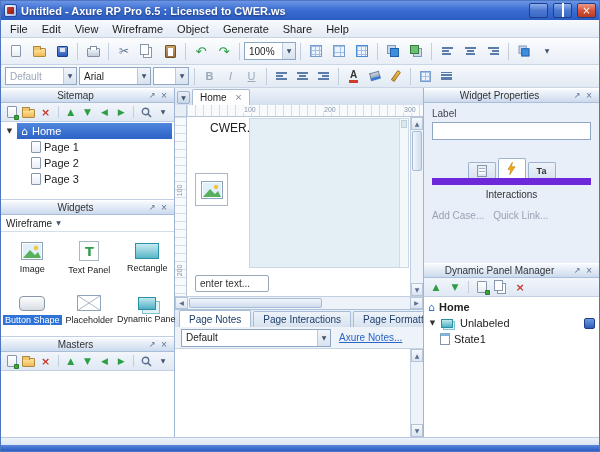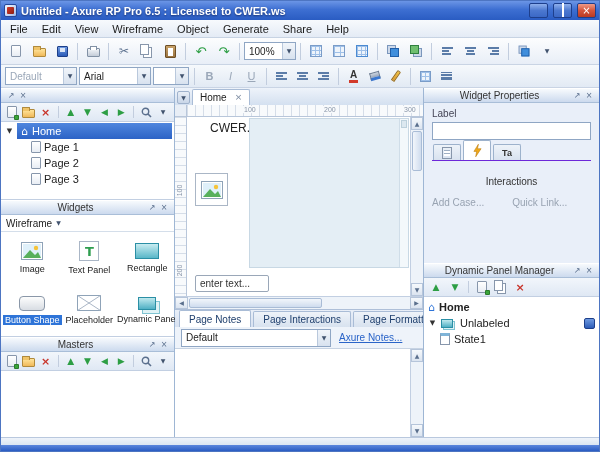--- a/index.html
+++ b/index.html
@@ -125,27 +125,27 @@
 .ptab.active{background:#fff;height:17px}
 .notes-controls{height:22px;flex:0 0 22px;background:#eef3fa;border-bottom:1px solid #c7d3e3;display:flex;align-items:center;padding:0 6px;gap:8px}
 .link{color:#2a64c8;font-size:10px;text-decoration:underline;white-space:nowrap}
 .notes-area{flex:1;background:#fff;display:flex;min-height:0}
 .notes-text{flex:1}
 
 
 .wp-body{flex:0 0 160px;padding:5px 8px 0;display:flex;flex-direction:column}
 .wp-caption{font-size:10px;color:#445;margin-bottom:3px}
 .wp-input{height:18px;border:1px solid #8fa6c4;background:#fff;width:100%;font-size:10px;padding:0 3px;font-family:"Liberation Sans",sans-serif}
-.wp-tabs{margin-top:0;display:flex;align-items:flex-end;border-bottom:1px solid #6d28d9;height:21px}
+.wp-tabs{margin-top:24px;display:flex;justify-content:center;align-items:flex-end;border-bottom:7px solid #6d28d9;height:21px}
 .wp-tab{width:28px;height:16px;display:flex;align-items:center;justify-content:center;border:1px solid #9db2cc;border-bottom:none;border-radius:2px 2px 0 0;background:linear-gradient(#eef3f9,#d8e2ef);margin:0 1px}
 .wp-tab.active{background:#fff;height:20px}
 .notes-tab-icon{width:10px;height:12px;background:#fff;border:1px solid #8796ab;background-image:repeating-linear-gradient(#fff 0 2px,#9fb0c4 2px 3px);background-clip:content-box;padding:2px 1px}
 .ta-label{font-size:9px;color:#333;font-weight:bold}
-.wp-interactions{text-align:center;font-size:10px;color:#333;margin-top:15px}
-.wp-links{margin-top:10px;font-size:10px;color:#98a3b2;display:flex;gap:28px}
+.wp-interactions{text-align:center;font-size:10px;color:#333;margin-top:4px}
+.wp-links{margin-top:10px;font-size:10px;color:#98a3b2;display:flex;gap:9px}
 .dpm-tree{flex:1;background:#fff;padding-top:2px;overflow:hidden}
 .dpm-row{height:16px;display:flex;align-items:center;gap:4px;padding:0 4px;font-size:11px}
 .bold{font-weight:bold}
 .dpm-home-icon{color:#2e74d8;font-size:11px}
 .dp-icon{width:12px;height:9px;background:linear-gradient(#bfe9ee,#4fb0c4);border:1px solid #2b8fa5;box-shadow:2px 2px 0 -1px #dff2f5,2px 2px 0 0 #7fc4d2;margin-right:3px}
 .state-icon{width:10px;height:12px;background:#fff;border:1px solid #8796ab;border-top:3px solid #7fb4d8}
 .row-right-icon{margin-left:auto;width:11px;height:11px;background:linear-gradient(#6f9ae0,#2c5cb8);border:1px solid #1d3f8a;border-radius:2px}
 .indent2{padding-left:16px}
 
 
@@ -327,20 +327,21 @@
           <i class="w1" style="height:3px"></i>
         </span>
       </div>
   </div>
 
   <div class="main">
 
     <div class="left-panel">
 
       <div class="panel-header">
+        <span class="ph-title">Sitemap</span>
         <span class="ph-btn glyph">↗</span>
         <span class="ph-btn glyph">×</span>
       </div>
       <div class="mini-toolbar">
         <div class="mi">
             <span class="ico-doc"></span>
             <span class="dot g"></span>
           </div>
         <div class="mi">
             <span class="ico-folder"></span>

